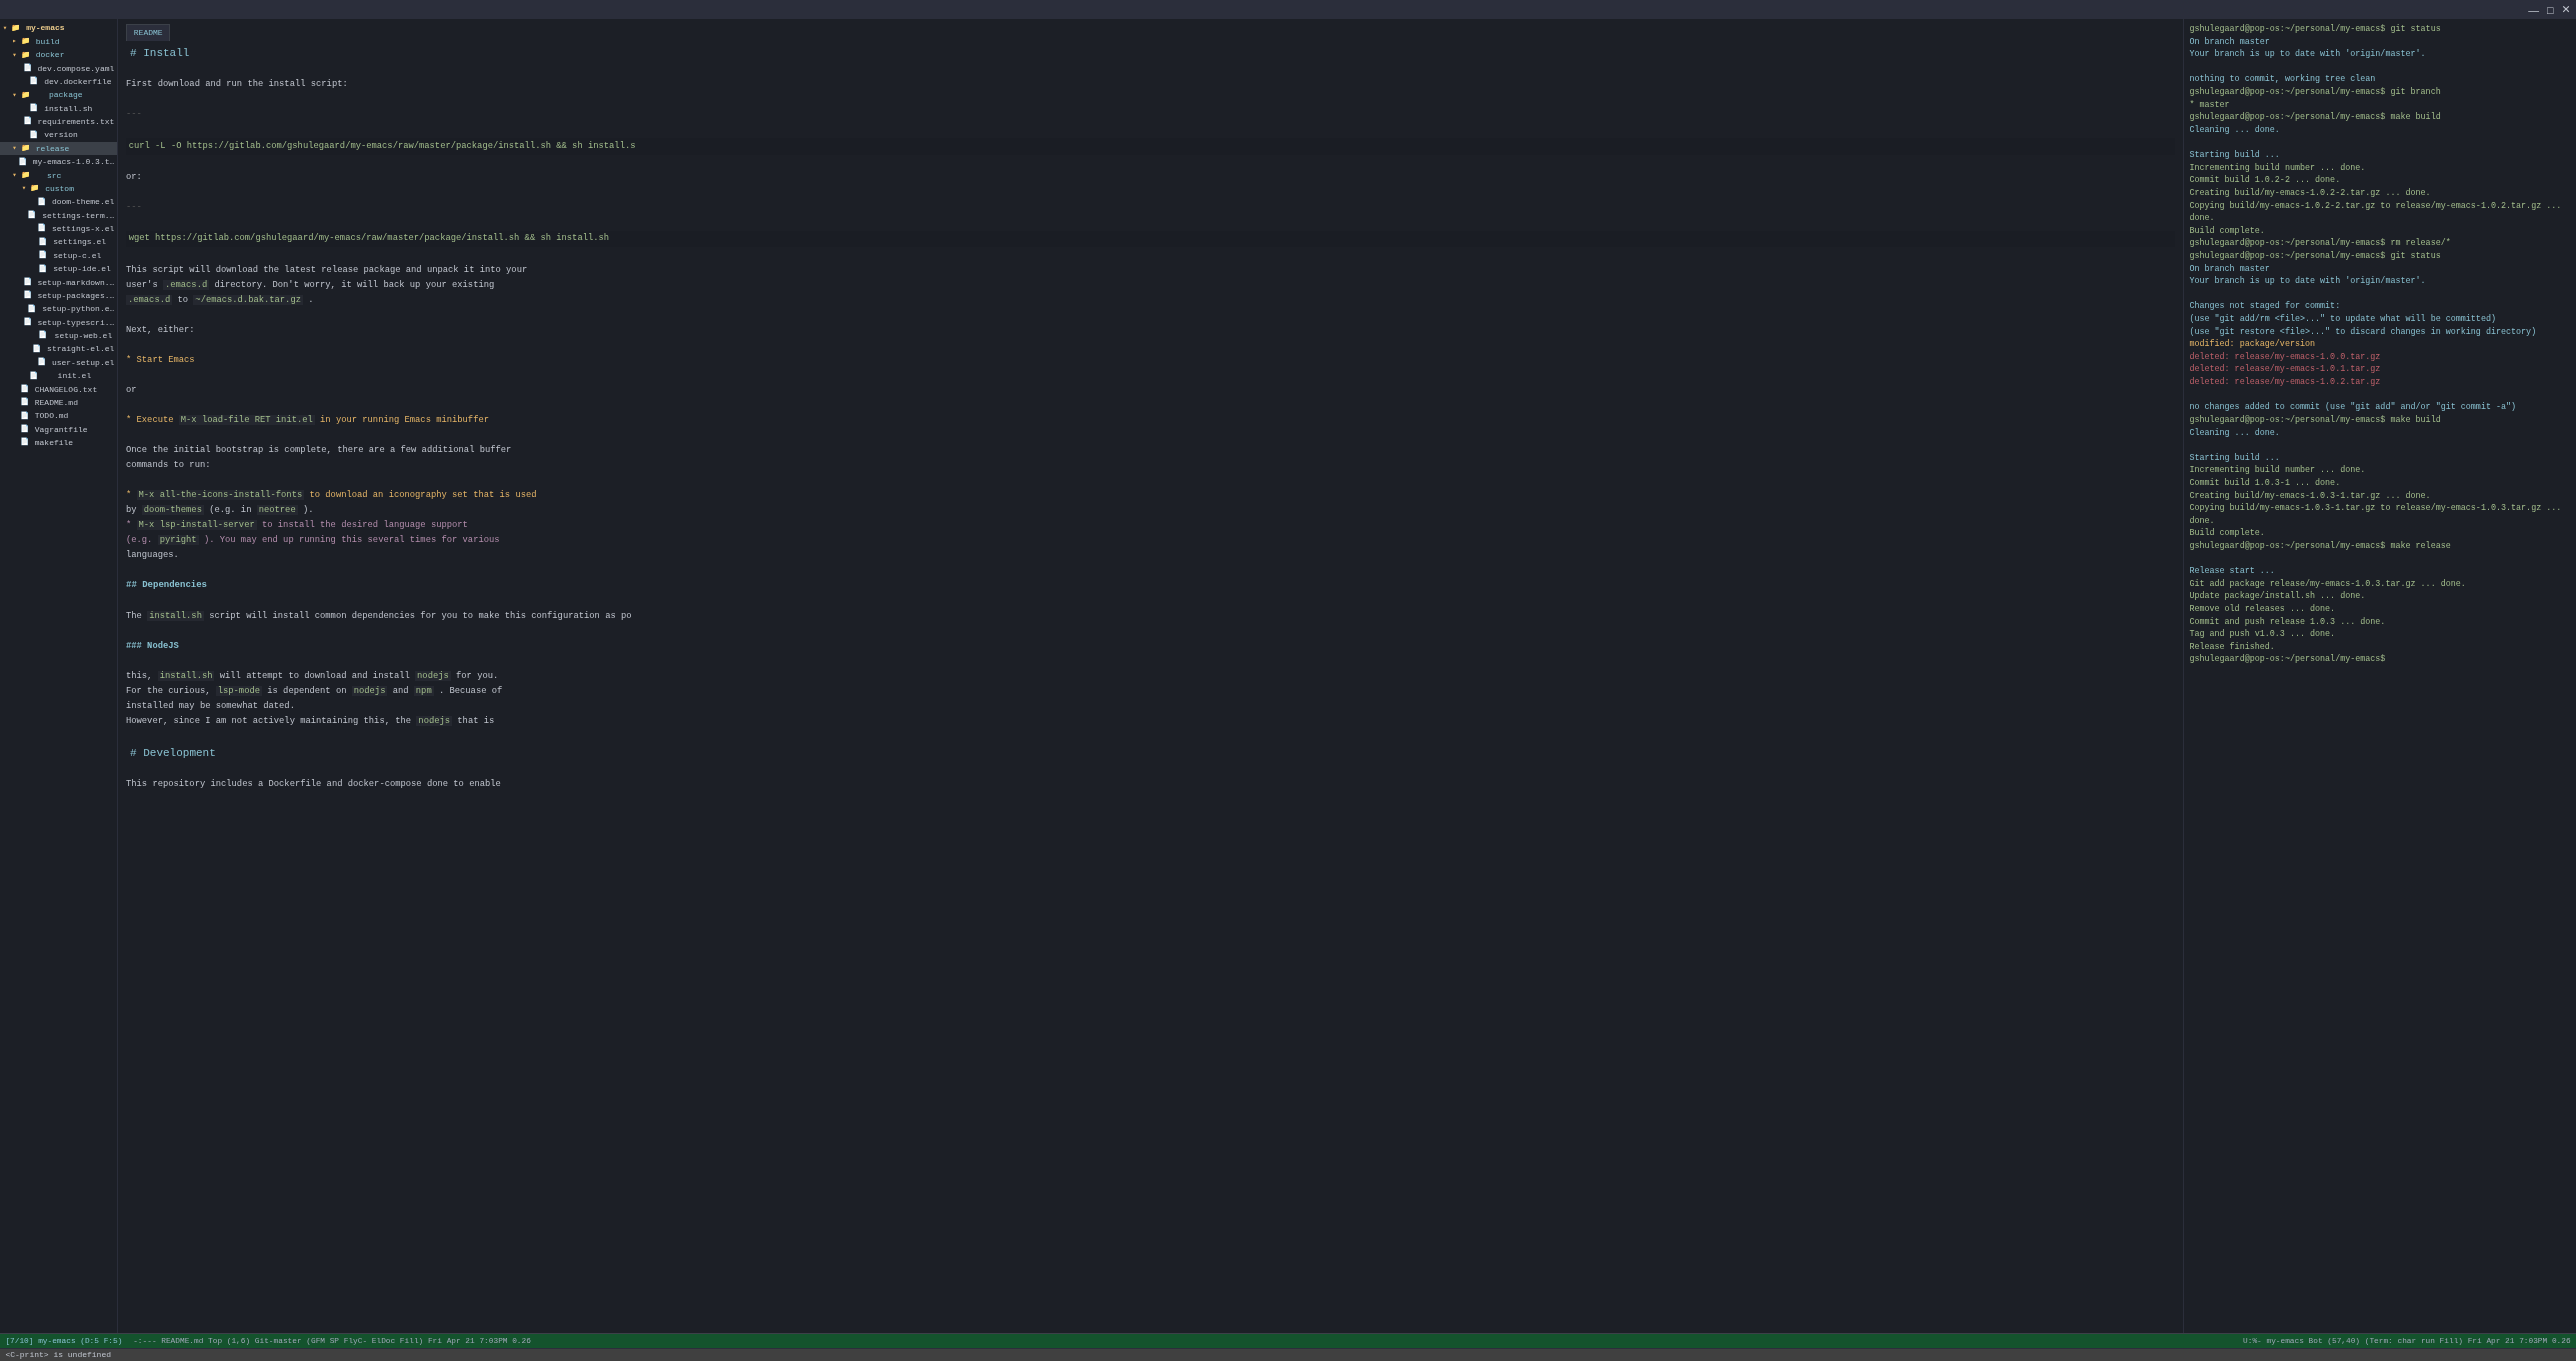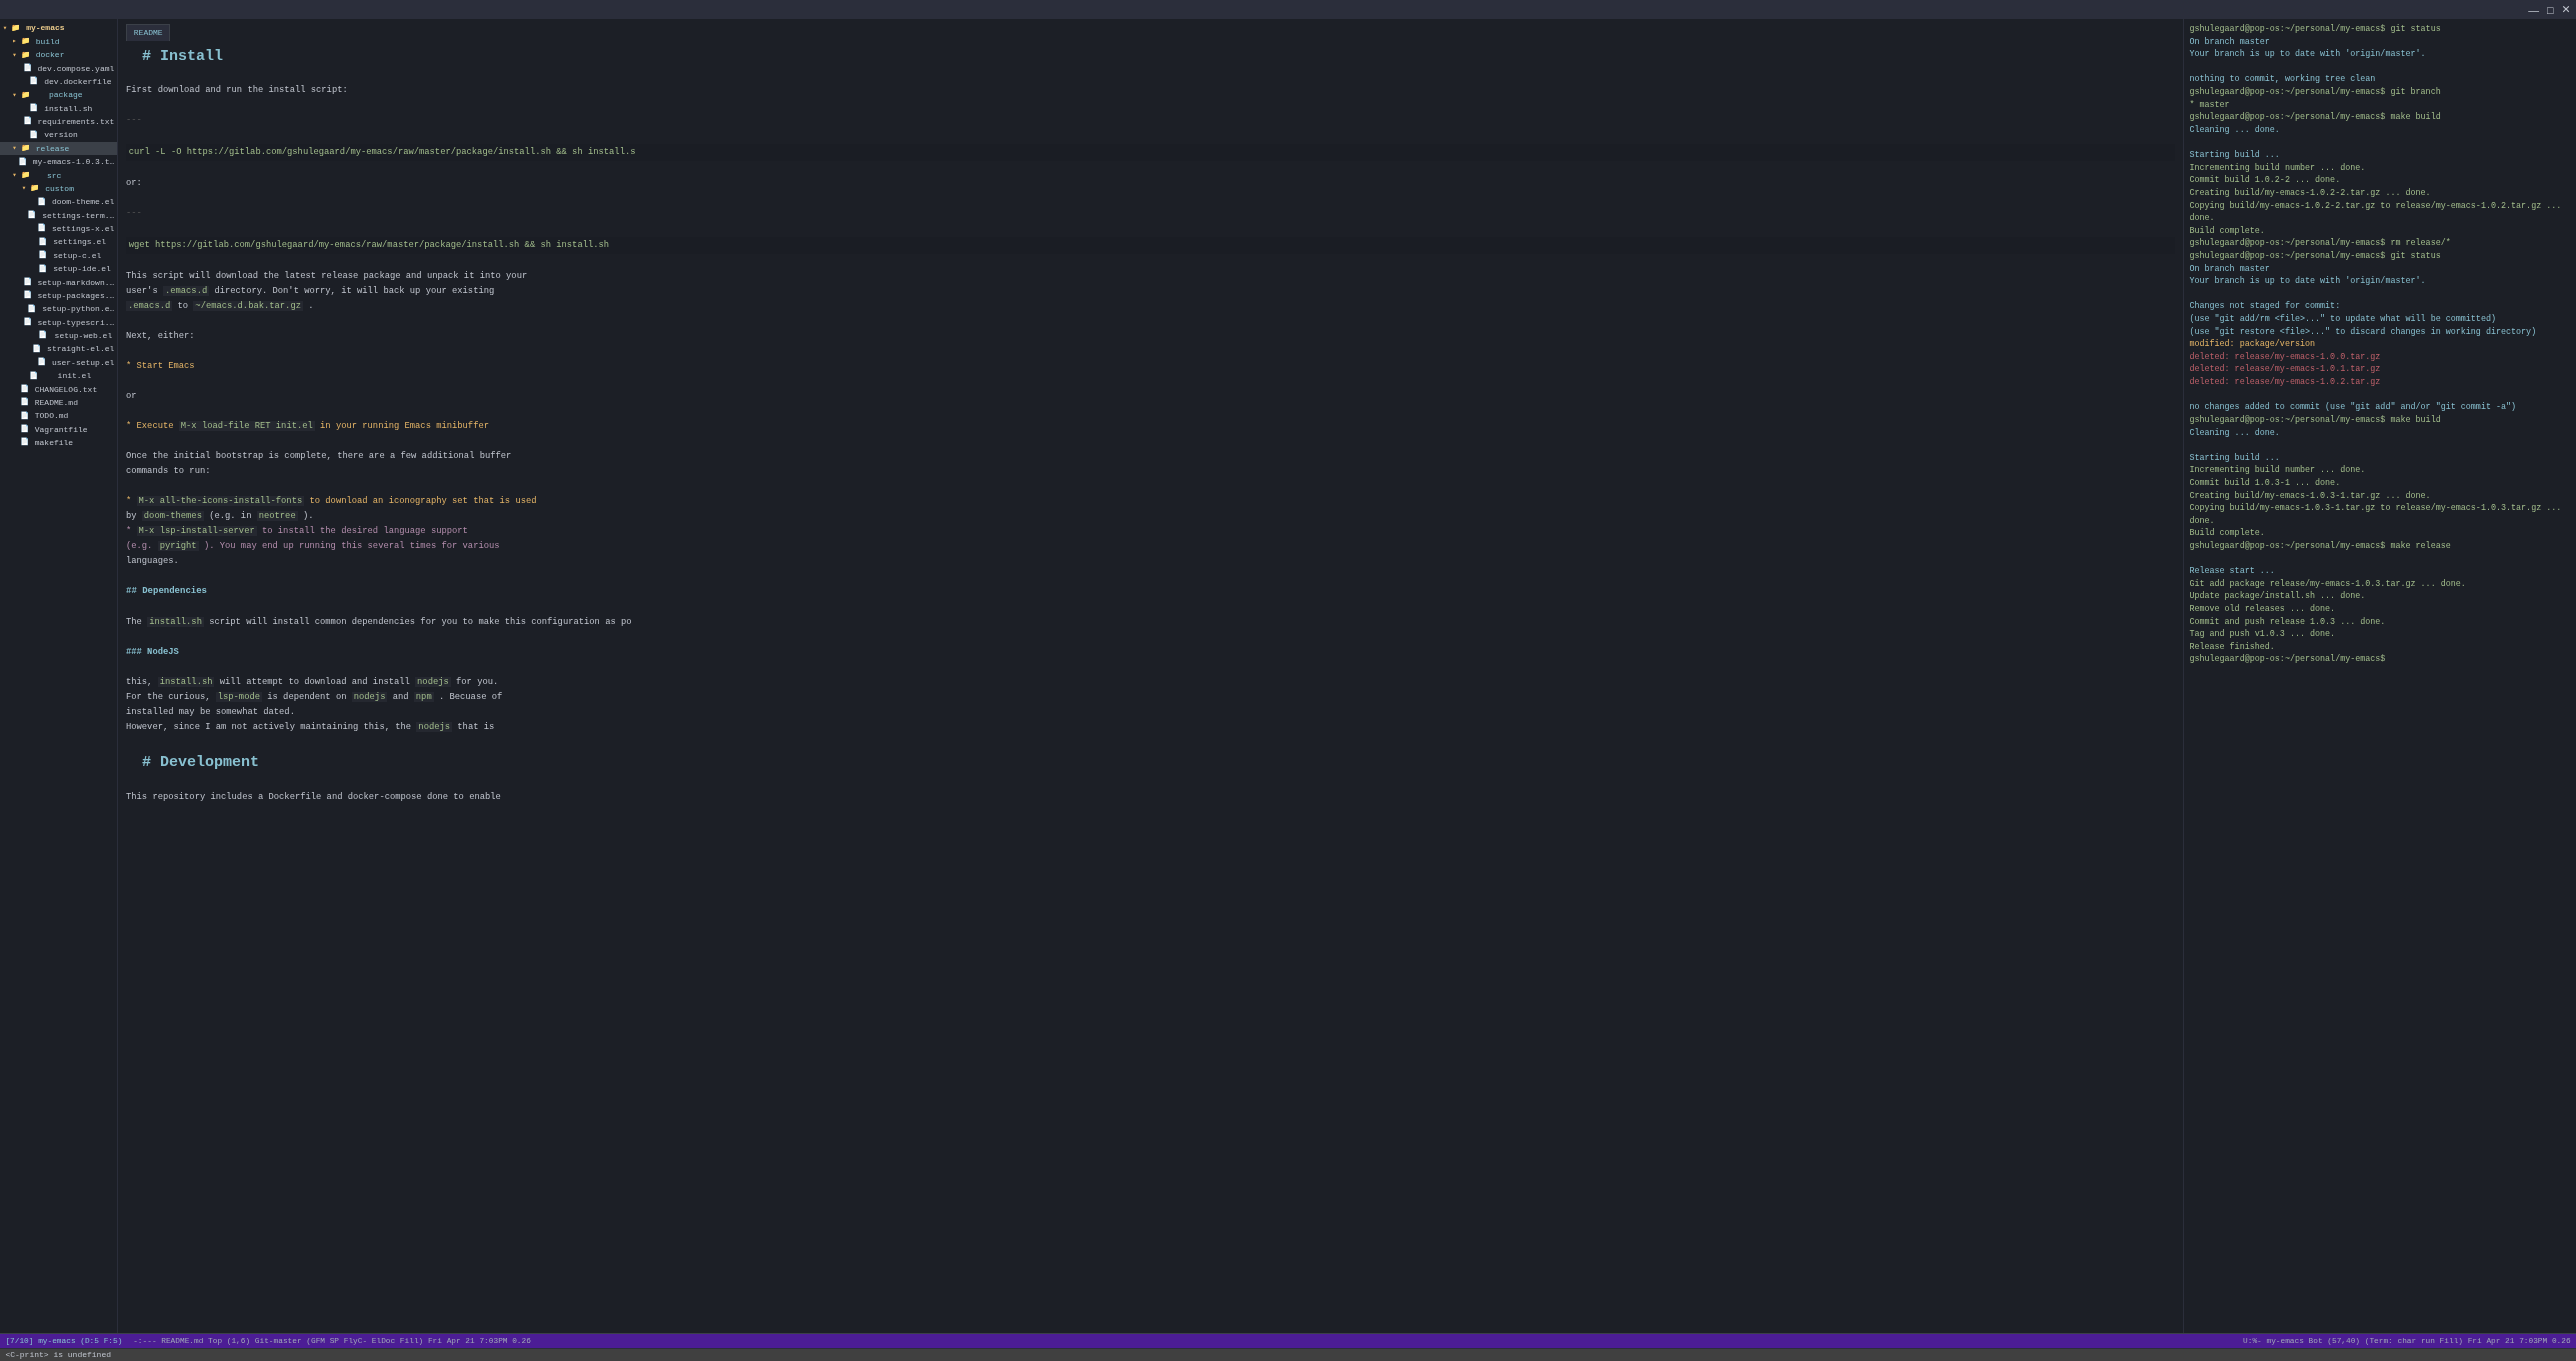--- a/index.html
+++ b/index.html
@@ -91,21 +91,21 @@
       background: #1c1f26;
       overflow-y: auto;
       padding: 4px 5.4px;
       font-size: 8.4px;
       line-height: 1.5;
       color: #c0c5ce;
     }
 
     
     #statusbar {
-      background: #4c1d95;
+      background: #14532d;
       height: 15px;
       display: flex;
       align-items: center;
       padding: 0 5.4px;
       font-size: 7.8px;
       color: #a0a8b8;
       flex-shrink: 0;
       gap: 10.8px;
       border-top: 0.7px solid #3b4048;
     }
@@ -130,21 +130,21 @@
       background: #2b2e3b;
       border: 0.7px solid #3b4048;
       border-bottom: none;
       padding: 1.4px 6.8px;
       font-size: 8px;
       color: #88c0d0;
       margin-bottom: 2.7px;
     }
 
     
-    .md-h1 { color: #88c0d0; font-weight: bold; font-size: 15px; margin: 4px 16px; }
+    .md-h1 { color: #88c0d0; font-weight: normal; font-size: 11px; margin: 4px 4px; }
     .md-h2 { color: #88c0d0; font-weight: bold; font-size: 9px; margin: 4px 0; }
     .md-h3 { color: #88c0d0; font-weight: bold; font-size: 8.8px; margin: 4px 0; }
     .md-code { color: #a3be8c; background: #252830; padding: 0 2px; }
     .md-bullet { color: #e5b567; }
     .md-ellipsis { color: #555; }
     .md-emphasis { color: #b48ead; }
     .md-line { margin: 1.4px 0; }
 
     
     .term-prompt { color: #a3be8c; }

